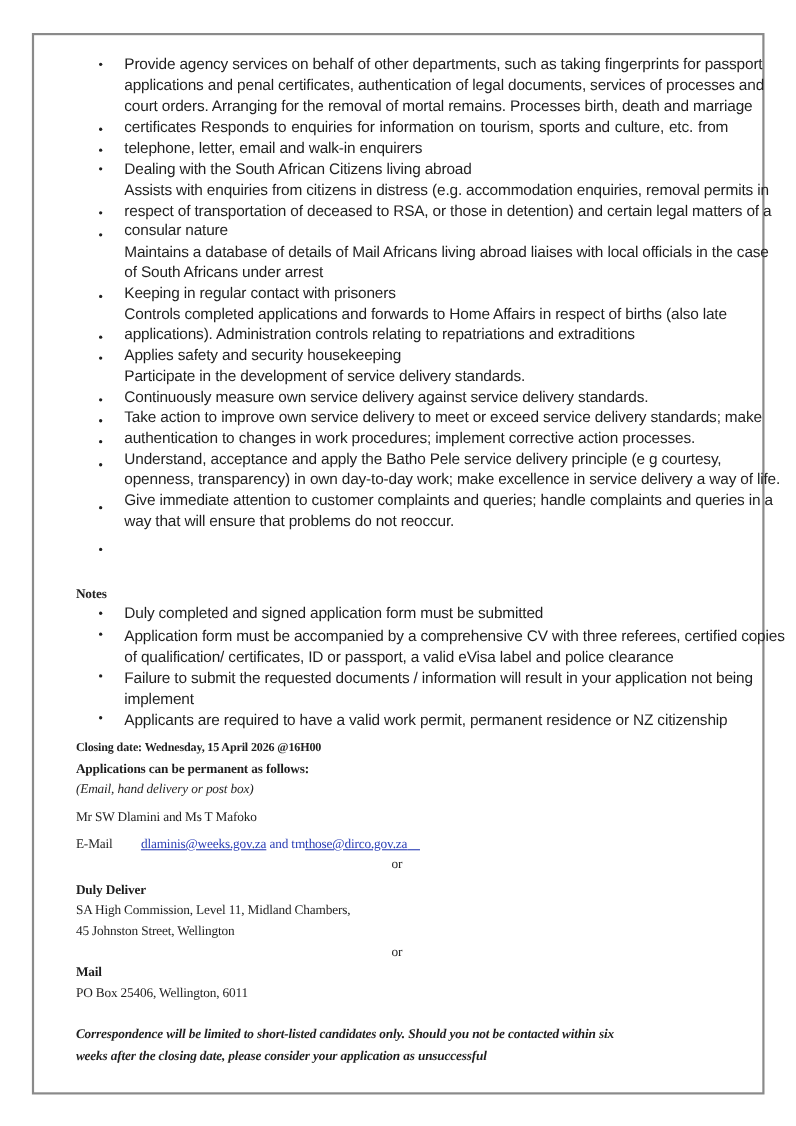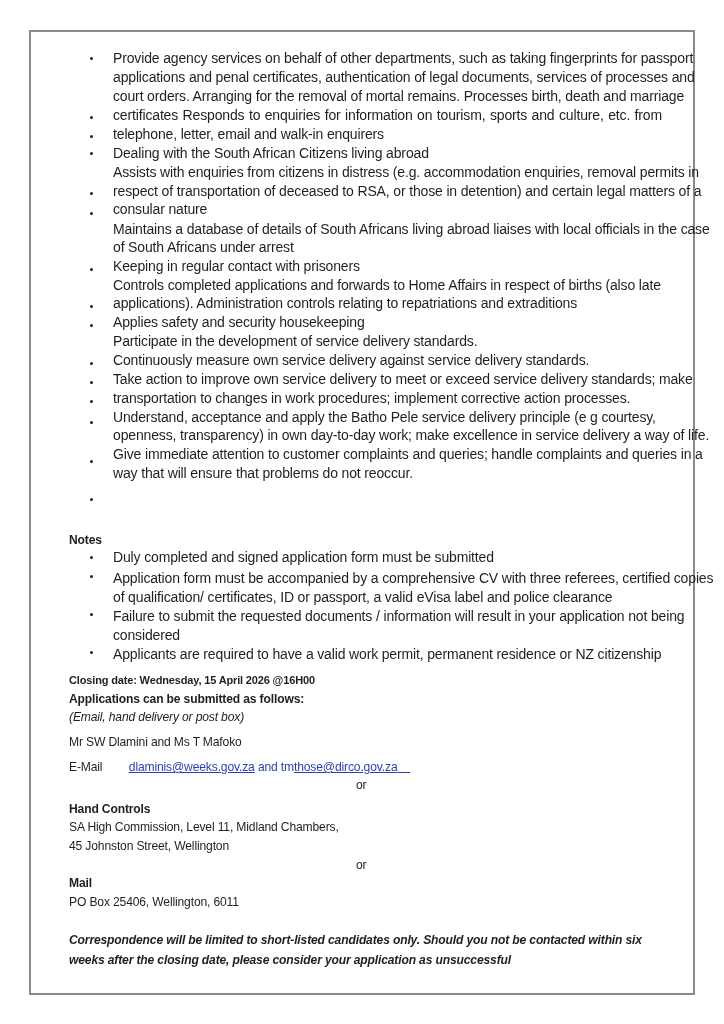--- a/index.html
+++ b/index.html
@@ -14,21 +14,21 @@
     .ln {
       position: absolute; left: 113px; font-size: 14px; line-height: 18px;
       white-space: nowrap; letter-spacing: -0.15px;
     }
     .just { width: 549px; text-align: justify; text-align-last: justify; }
     .bul {
       position: absolute; left: 90px; font-size: 10px; line-height: 10px;
       width: 6px; height: 6px;
     }
     .bul::before { content: ""; position: absolute; left: 0; top: 0; width: 3px; height: 3px; background: #1f1f1f; border-radius: 50%; }
-    .abs { position: absolute; left: 69px; font-size: 12.1px; line-height: 18px; white-space: nowrap; letter-spacing: -0.15px; }
+    .abs { position: absolute; left: 69px; font-size: 12.1px; line-height: 18px; white-space: nowrap; letter-spacing: -0.15px; font-family: Liberation Serif, serif; }
     .b { font-weight: bold; }
     .i { font-style: italic; }
     .big { font-size: 11px; }
     .link { color: #2b3fb5; }
     .ul { text-decoration: underline; }
   </style>
 </head>
 <body>
 
 <div class="frame"></div>
@@ -42,71 +42,71 @@
   <div class="ln just" style="top:106px">certificates Responds to enquiries for information on tourism, sports and culture, etc. from</div>
   <span class="bul" style="top:135px"></span>
   <div class="ln" style="top:125px">telephone, letter, email and walk-in enquirers</div>
   <span class="bul" style="top:152px"></span>
   <div class="ln" style="top:144px">Dealing with the South African Citizens living abroad</div>
   <div class="ln just" style="top:163px">Assists with enquiries from citizens in distress (e.g. accommodation enquiries, removal permits in</div>
   <span class="bul" style="top:192px"></span>
   <div class="ln just" style="top:182px">respect of transportation of deceased to RSA, or those in detention) and certain legal matters of a</div>
   <span class="bul" style="top:212px"></span>
   <div class="ln" style="top:200px">consular nature</div>
-  <div class="ln" style="top:220px">Maintains a database of details of South Africans living abroad liaises with local officials in the case</div>
+  <div class="ln" style="top:220px">Maintains a database of details of Mail Africans living abroad liaises with local officials in the case</div>
   <div class="ln" style="top:238px">of South Africans under arrest</div>
   <span class="bul" style="top:268px"></span>
   <div class="ln" style="top:257px">Keeping in regular contact with prisoners</div>
   <div class="ln" style="top:276px">Controls completed applications and forwards to Home Affairs in respect of births (also late</div>
   <span class="bul" style="top:305px"></span>
   <div class="ln" style="top:294px">applications). Administration controls relating to repatriations and extraditions</div>
   <span class="bul" style="top:324px"></span>
   <div class="ln" style="top:313px">Applies safety and security housekeeping</div>
   <div class="ln" style="top:332px">Participate in the development of service delivery standards.</div>
   <span class="bul" style="top:362px"></span>
   <div class="ln" style="top:351px">Continuously measure own service delivery against service delivery standards.</div>
   <span class="bul" style="top:381px"></span>
   <div class="ln" style="top:370px">Take action to improve own service delivery to meet or exceed service delivery standards; make</div>
   <span class="bul" style="top:400px"></span>
-  <div class="ln" style="top:389px">transportation to changes in work procedures; implement corrective action processes.</div>
+  <div class="ln" style="top:389px">authentication to changes in work procedures; implement corrective action processes.</div>
   <span class="bul" style="top:421px"></span>
   <div class="ln" style="top:408px">Understand, acceptance and apply the Batho Pele service delivery principle (e g courtesy,</div>
   <div class="ln" style="top:426px">openness, transparency) in own day-to-day work; make excellence in service delivery a way of life.</div>
   <span class="bul" style="top:460px"></span>
   <div class="ln" style="top:445px">Give immediate attention to customer complaints and queries; handle complaints and queries in a</div>
   <div class="ln" style="top:464px">way that will ensure that problems do not reoccur.</div>
   <span class="bul" style="top:498px"></span>
 </div>
 
 <div>
   <div class="abs b" style="top:531px">Notes</div>
   <span class="bul" style="top:556px"></span>
   <div class="ln" style="top:548px">Duly completed and signed application form must be submitted</div>
   <span class="bul" style="top:575px"></span>
   <div class="ln" style="top:569px">Application form must be accompanied by a comprehensive CV with three referees, certified copies</div>
   <div class="ln" style="top:588px">of qualification/ certificates, ID or passport, a valid eVisa label and police clearance</div>
   <span class="bul" style="top:613px"></span>
   <div class="ln" style="top:607px">Failure to submit the requested documents / information will result in your application not being</div>
-  <div class="ln" style="top:626px">considered</div>
+  <div class="ln" style="top:626px">implement</div>
   <span class="bul" style="top:651px"></span>
   <div class="ln" style="top:645px">Applicants are required to have a valid work permit, permanent residence or NZ citizenship</div>
 </div>
 
 <div>
   <div class="abs b big" style="top:671px">Closing date: Wednesday, 15 April 2026 @16H00</div>
-  <div class="abs b" style="top:690px">Applications can be submitted as follows:</div>
+  <div class="abs b" style="top:690px">Applications can be permanent as follows:</div>
   <div class="abs i" style="top:708px">(Email, hand delivery or post box)</div>
   <div class="abs" style="top:733px">Mr SW Dlamini and Ms T Mafoko</div>
   <div class="abs" style="top:758px">
     <span>E-Mail</span>
     <span style="display:inline-block;width:20px"></span>
     <span class="link ul">dlaminis@weeks.gov.za</span><span class="link"> and tm</span><span class="link ul">those@dirco.gov.za</span><span class="link ul" style="white-space:pre">    </span>
   </div>
   <div class="abs" style="top:776px;left:356px">or</div>
-  <div class="abs b" style="top:800px">Hand Controls</div>
+  <div class="abs b" style="top:800px">Duly Deliver</div>
   <div class="abs" style="top:818px">SA High Commission, Level 11, Midland Chambers,</div>
   <div class="abs" style="top:837px">45 Johnston Street, Wellington</div>
   <div class="abs" style="top:856px;left:356px">or</div>
   <div class="abs b" style="top:874px">Mail</div>
   <div class="abs" style="top:893px">PO Box 25406, Wellington, 6011</div>
   <div class="abs b i" style="top:931px">Correspondence will be limited to short-listed candidates only. Should you not be contacted within six</div>
   <div class="abs b i" style="top:951px">weeks after the closing date, please consider your application as unsuccessful</div>
 </div>
 
 </body></html>

